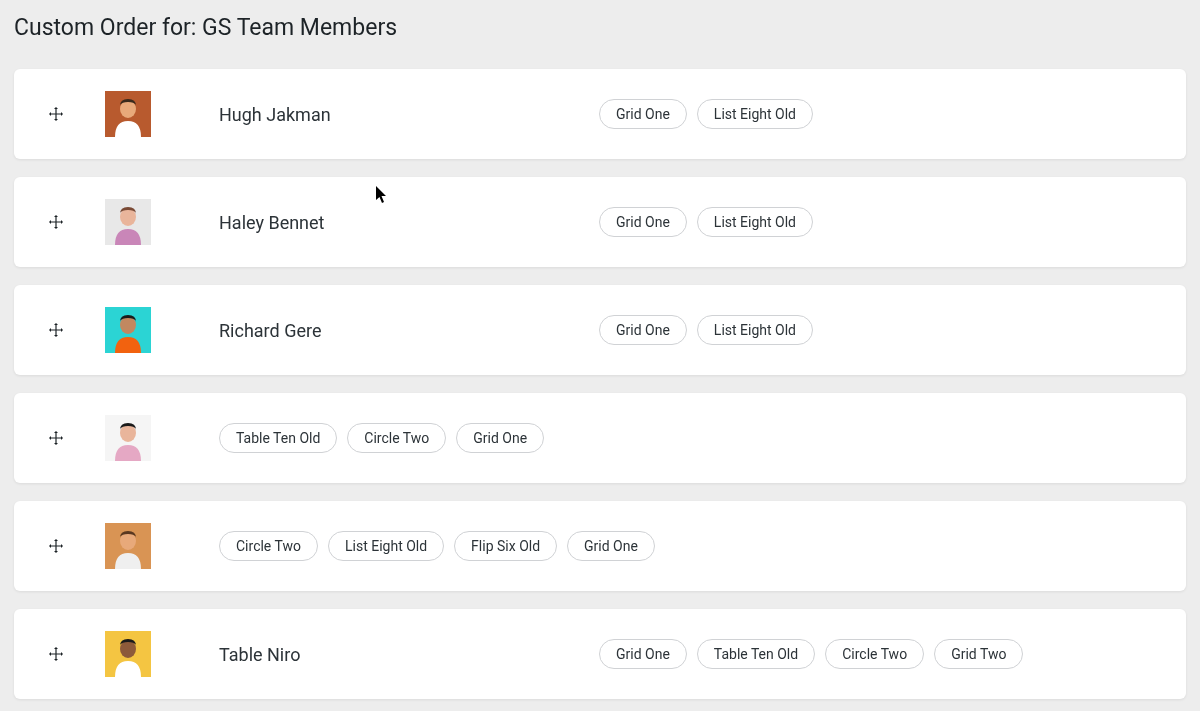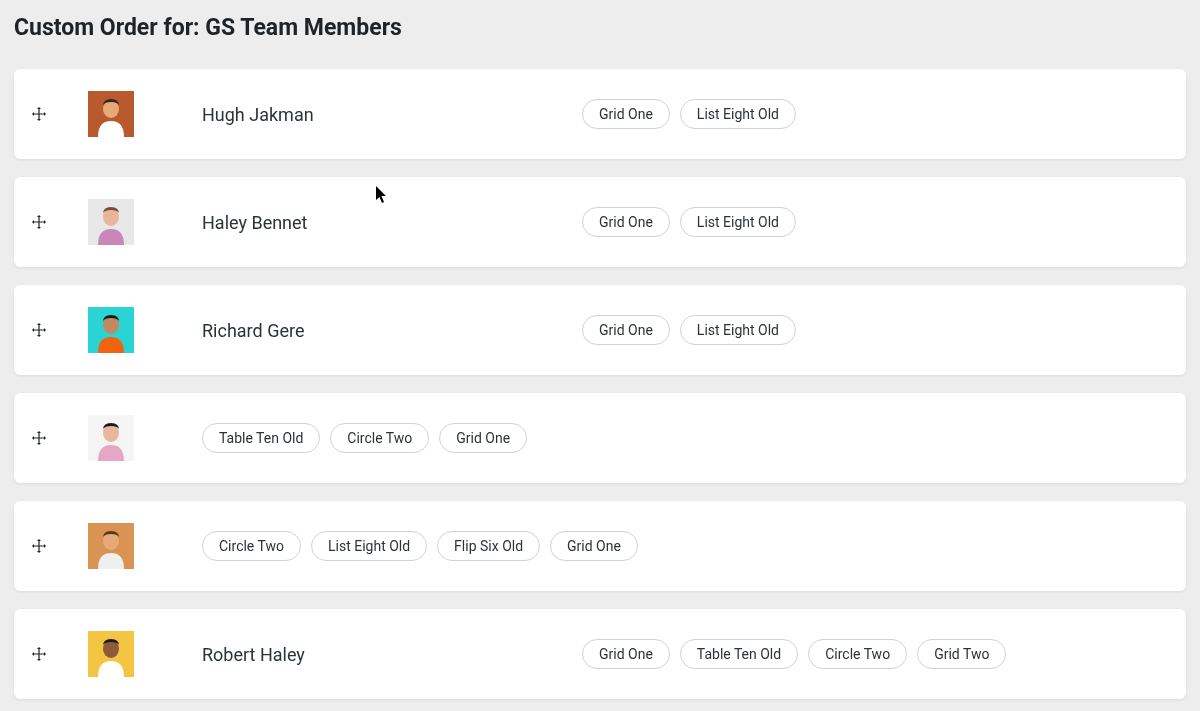--- a/index.html
+++ b/index.html
@@ -10,32 +10,32 @@
     body {
       font-family: -apple-system, BlinkMacSystemFont, "Segoe UI", Roboto, "Helvetica Neue", Arial, sans-serif;
       background: #ededed;
       width: 1200px;
       height: 711px;
       overflow: hidden;
       padding: 14px;
     }
     .page-title {
       font-size: 23px;
-      font-weight: 700;
+      font-weight: 400;
       color: #1d2327;
       margin-bottom: 28px;
       padding-left: 0;
     }
     .member-row {
       background: #fff;
       border-radius: 6px;
       box-shadow: 0 1px 3px rgba(0,0,0,0.08);
       display: flex;
       align-items: center;
-      padding: 22px 16px;
+      padding: 22px 33px;
       margin-bottom: 18px;
       min-height: 90px;
     }
     .drag-handle {
       color: #1d2327;
       font-size: 15px;
       width: 18px;
       cursor: move;
       margin-right: 40px;
       display: flex;
@@ -185,21 +185,21 @@
         <svg width="14" height="14" viewBox="0 0 14 14">
           <path d="M7 0 L9 2 L7.6 2 L7.6 6.4 L12 6.4 L12 5 L14 7 L12 9 L12 7.6 L7.6 7.6 L7.6 12 L9 12 L7 14 L5 12 L6.4 12 L6.4 7.6 L2 7.6 L2 9 L0 7 L2 5 L2 6.4 L6.4 6.4 L6.4 2 L5 2 Z" fill="#1d2327"></path>
         </svg>
       </div>
       <div class="avatar"><svg viewBox="0 0 46 46">
     <rect width="46" height="46" fill="#f4c542"></rect>
     <ellipse cx="23" cy="18" rx="8" ry="9" fill="#8d5a3a"></ellipse>
     <path d="M15 15 Q15 8 23 8 Q31 8 31 15 L31 14 Q29 11 23 11 Q17 11 15 14 Z" fill="#1a1a1a"></path>
     <path d="M10 46 Q10 30 23 30 Q36 30 36 46 Z" fill="#ffffff"></path>
   </svg></div>
-      <div class="member-name">Robert Haley</div>
+      <div class="member-name">Table Niro</div>
       <div class="tags">
         <span class="tag">Grid One</span>
         <span class="tag">Table Ten Old</span>
         <span class="tag">Circle Two</span>
         <span class="tag">Grid Two</span>
       </div>
     </div>
   </div>
 
 <div class="cursor">

